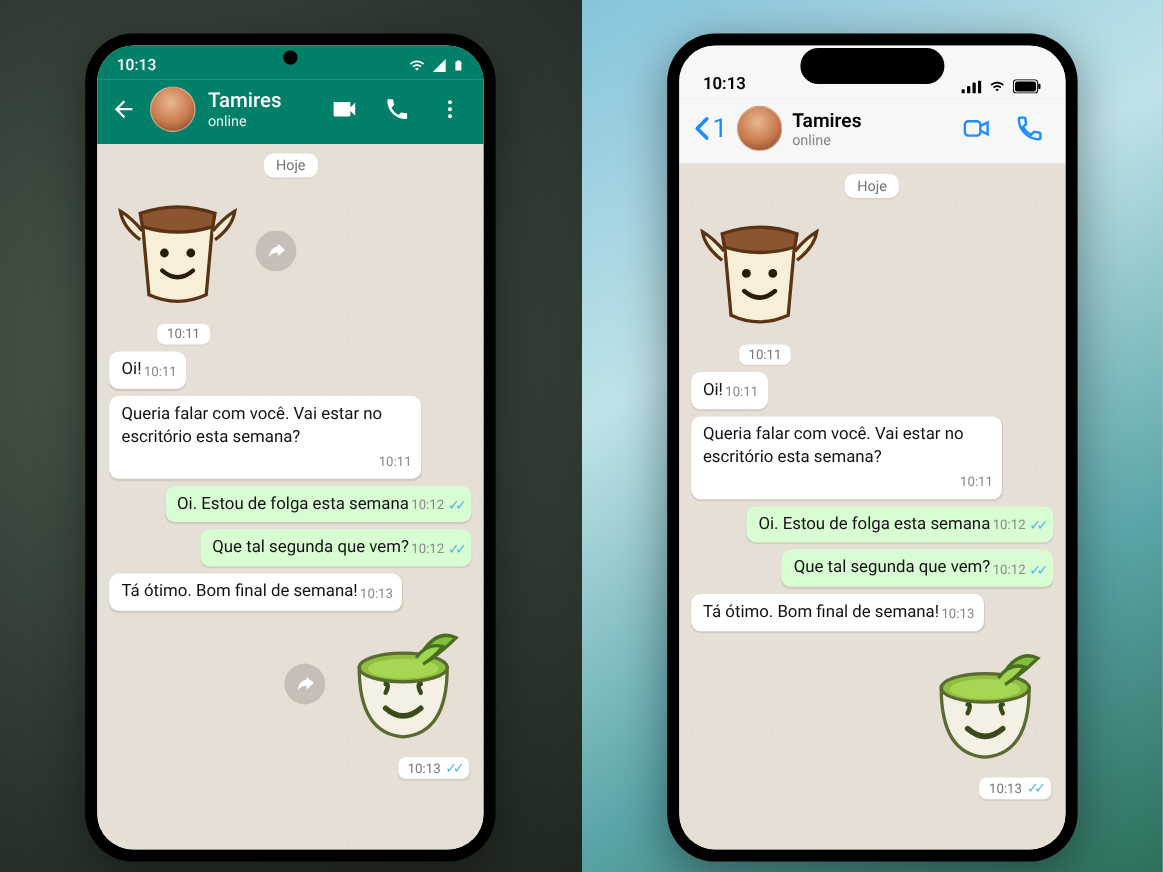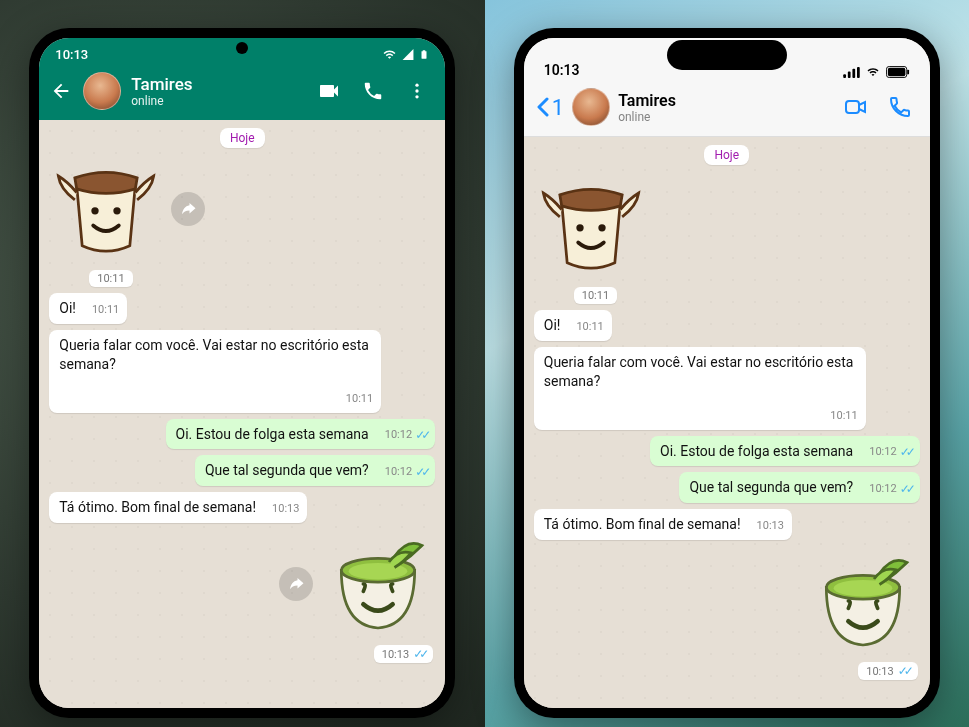--- a/index.html
+++ b/index.html
@@ -8,21 +8,21 @@
     display: flex;
     font-family: -apple-system, "Segoe UI", Roboto, Helvetica, Arial, sans-serif;
     background: linear-gradient(120deg,#3a4b3c,#5b6e55,#87a7b0,#a6cbd6);
     position: relative; overflow: hidden;
   }
   .bg-side { position: absolute; top:0; bottom:0; }
   .bg-left { left:0; width:50%; background: radial-gradient(circle at 30% 40%, #4a5a4c 0%, #2f3a31 60%, #1f2720 100%); }
   .bg-right { right:0; width:50%; background: linear-gradient(150deg,#86c4dc 0%, #bfe3e8 35%, #5aa5a8 70%, #2c6f5a 100%); }
   .side { width: 50%; display:flex; align-items:flex-start; justify-content:center; padding-top:28px; position:relative; z-index:1; }
   .phone {
-    width: 426px; height: 690px; background:#000; border-radius: 40px;
+    width: 342px; height: 690px; background:#000; border-radius: 40px;
     padding: 10px; position:relative; box-shadow: 0 10px 40px rgba(0,0,0,.4);
   }
   .screen {
     width:100%; height:100%; border-radius: 30px; overflow:hidden; position:relative;
     background:#e6dfd5;
   }
   
   .cam-dot { position:absolute; top:14px; left:50%; transform:translateX(-50%); width:12px; height:12px; background:#000; border-radius:50%; z-index:5; }
   .status-android {
     height:28px; background:#008069; color:#fff; display:flex; align-items:center; justify-content:space-between;
@@ -52,31 +52,31 @@
   .header-ios .title-block .status { font-size:12px; color:#777; }
   .header-ios .hdr-actions .ico-btn svg { color:#1c8cff; }
   
   .chat {
     flex:1; overflow:hidden; padding:8px 10px 10px;
     background: #e6dfd5;
     background-image: radial-gradient(rgba(0,0,0,.03) 1px, transparent 1px);
     background-size: 22px 22px;
     display:flex; flex-direction:column; gap:6px;
   }
-  .date-pill { align-self:center; background:#fff; color:#a21caf; font-size:12px; padding:3px 10px; border-radius:8px; box-shadow:0 1px 1px rgba(0,0,0,.08); }
+  .date-pill { align-self:center; background:#fff; color:#737373; font-size:12px; padding:3px 10px; border-radius:8px; box-shadow:0 1px 1px rgba(0,0,0,.08); }
   .sticker-row { display:flex; align-items:center; gap:10px; }
   .sticker-row.in { justify-content:flex-start; padding-left:2px; }
   .sticker-row.out { justify-content:flex-end; padding-right:2px; }
   .sticker { width:110px; height:110px; }
   .fwd-btn { width:34px; height:34px; border-radius:50%; background:rgba(0,0,0,.14); display:flex; align-items:center; justify-content:center; cursor:pointer; }
   .time-pill { background:#fff; color:#777; font-size:11px; padding:2px 8px; border-radius:6px; box-shadow:0 1px 1px rgba(0,0,0,.08); align-self:flex-start; margin-left:40px; }
   .time-pill.out { align-self:flex-end; margin:0 2px 0 0; display:flex; align-items:center; gap:4px; }
   .bubble {
     max-width: 86%; padding:6px 8px 6px 10px; border-radius:8px; box-shadow:0 1px 1px rgba(0,0,0,.1);
-    font-size:14px; line-height:1.35; color:#111; display:inline-flex; align-items:flex-end; gap:16px; flex-wrap:wrap;
+    font-size:14px; line-height:1.35; color:#111; display:inline-flex; align-items:flex-end; gap:2px; flex-wrap:wrap;
   }
   .bubble.in { background:#fff; align-self:flex-start; }
   .bubble.out { background:#d9fdd3; align-self:flex-end;margin-left:40px; }
   .bubble .msg { flex: 0 1 auto; }
   .bubble .meta { color:#888; font-size:11px; display:flex; align-items:center; gap:3px; margin-left:auto; padding-top:2px; white-space:nowrap; }
   .ticks { color:#4fb6ec; font-size:12px; letter-spacing:-4px; }
   .screen-col { display:flex; flex-direction:column; height:100%; }
 </style>
 </head>
 <body>

